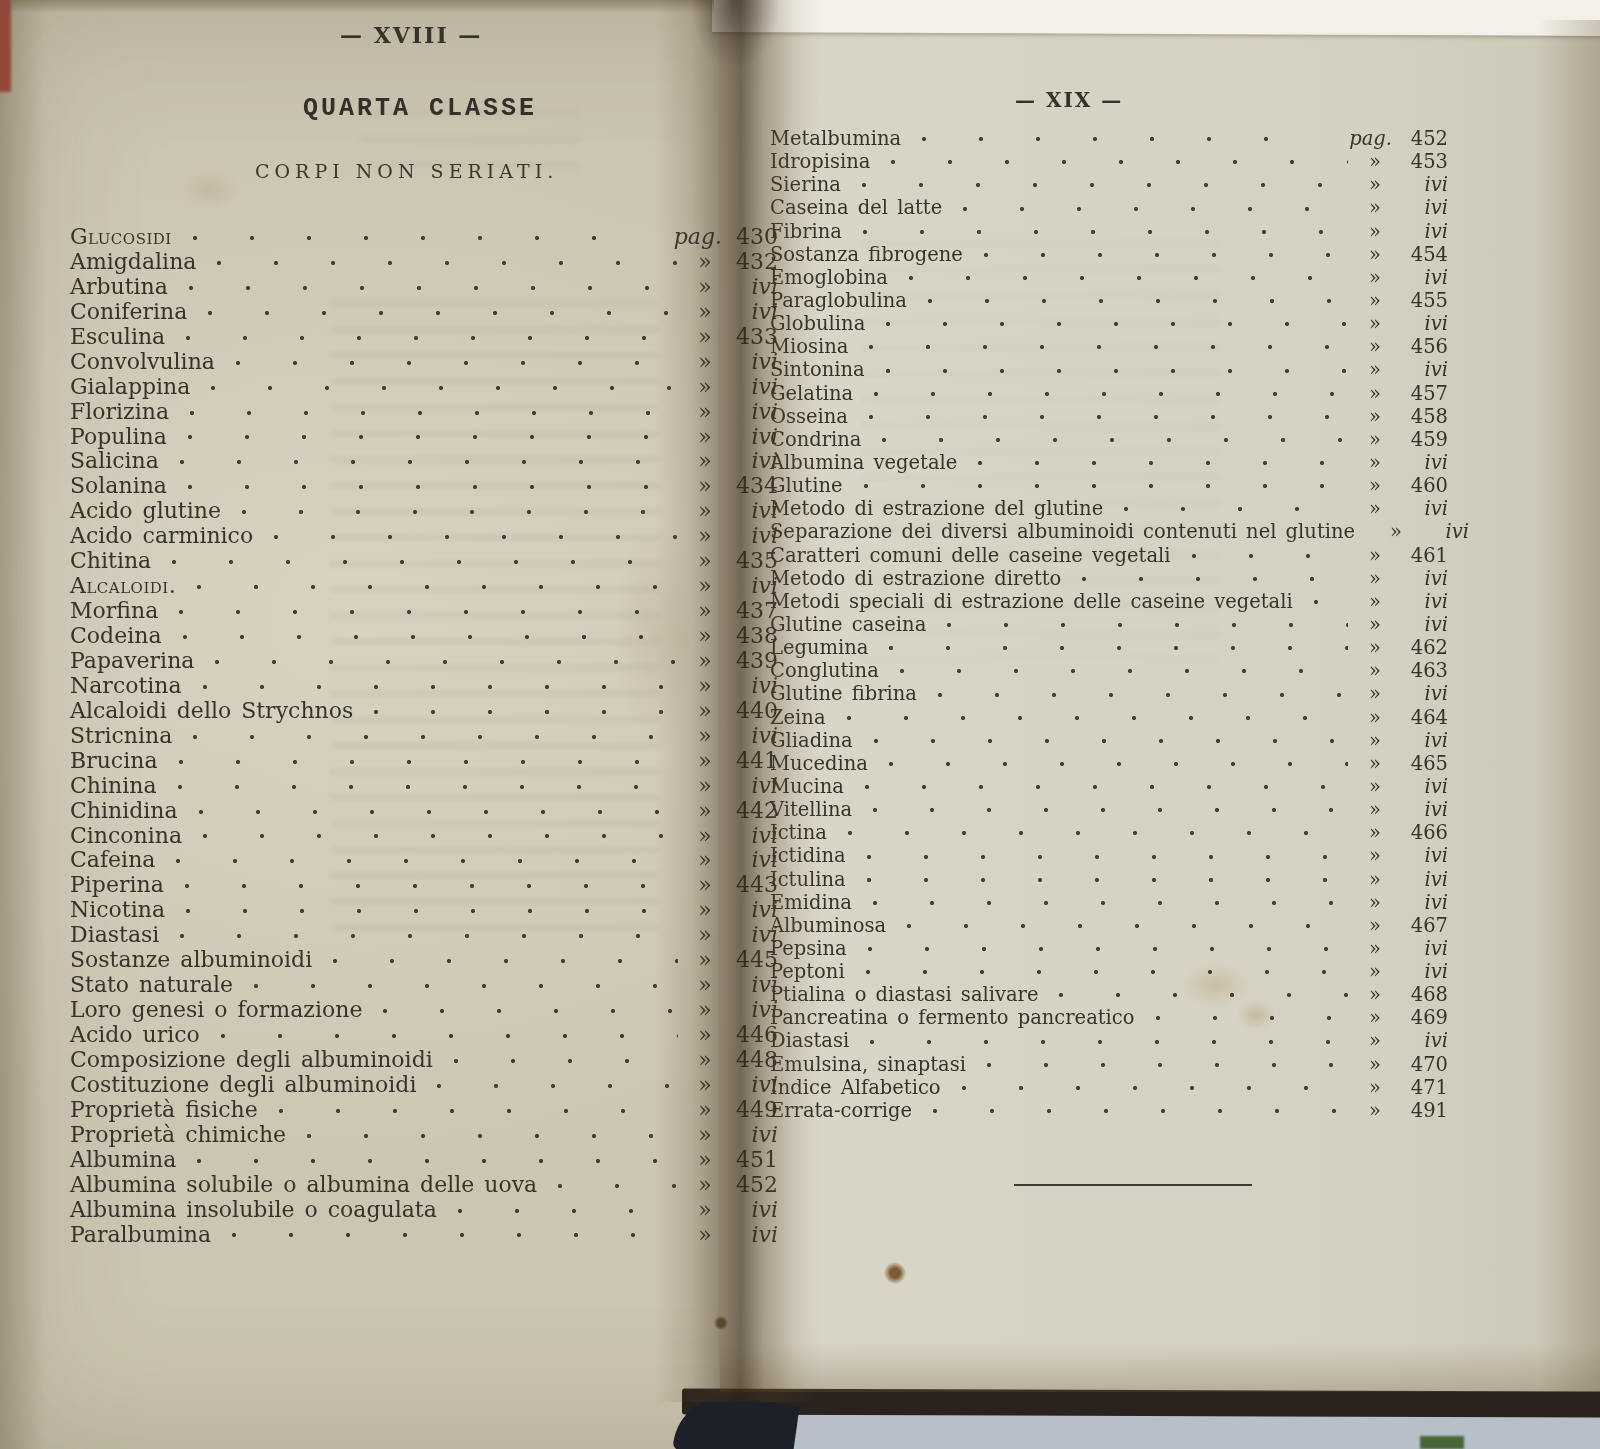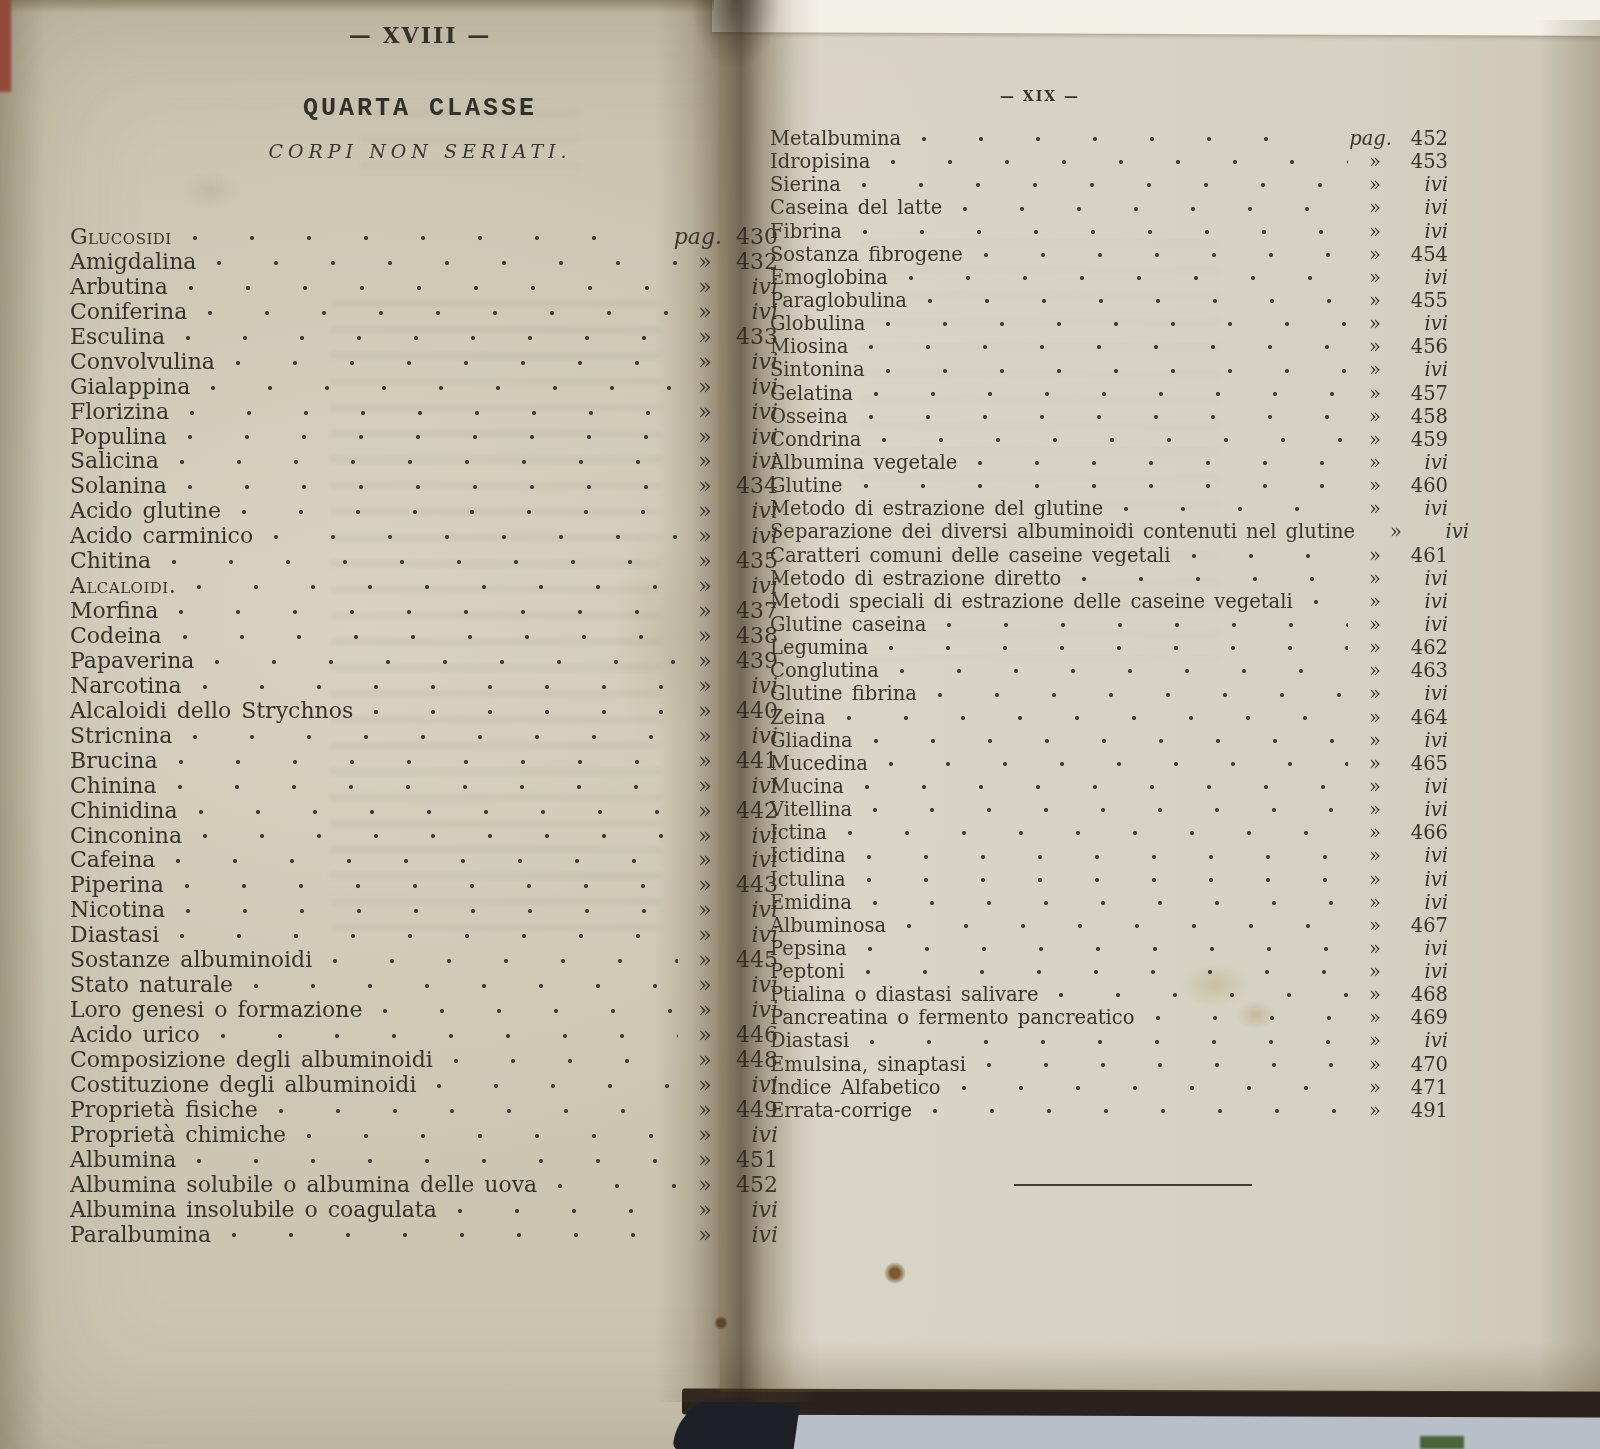--- a/index.html
+++ b/index.html
@@ -43,27 +43,27 @@
     background:radial-gradient(ellipse at 50% 0%, rgba(40,30,16,.55), rgba(40,30,16,0) 70%);}
   
   .stain{position:absolute;border-radius:50%;pointer-events:none;}
   .stain.s1{left:884px;top:1262px;width:22px;height:22px;background:radial-gradient(circle,#7a5a2e 30%,rgba(122,90,46,0) 72%);}
   .stain.s2{left:714px;top:1316px;width:14px;height:14px;background:radial-gradient(circle,#6d5430 35%,rgba(109,84,48,0) 75%);}
   .stain.s3{left:1180px;top:962px;width:70px;height:46px;background:radial-gradient(ellipse,rgba(168,140,80,.28),rgba(168,140,80,0) 70%);}
   .stain.s4{left:1236px;top:1000px;width:40px;height:30px;background:radial-gradient(ellipse,rgba(160,130,72,.30),rgba(160,130,72,0) 70%);}
   .stain.s5{left:180px;top:170px;width:60px;height:40px;background:radial-gradient(ellipse,rgba(150,125,80,.18),rgba(150,125,80,0) 70%);}
   .stain.s6{left:612px;top:520px;width:90px;height:230px;background:radial-gradient(ellipse,rgba(140,120,85,.14),rgba(140,120,85,0) 70%);}
   
-  .running-head{position:absolute;z-index:5;font-weight:bold;letter-spacing:2px;text-align:center;}
+  .running-head{position:absolute;z-index:5;font-weight:bold;letter-spacing:2px;text-align:left;}
   .rh-left{left:340px;top:22px;width:160px;font-size:22px;}
-  .rh-right{left:970px;top:88px;width:140px;font-size:14px;}
+  .rh-right{left:1015px;top:88px;width:140px;font-size:20px;}
   .class-title{position:absolute;z-index:5;left:280px;top:94px;width:280px;text-align:center;
     font-family:Liberation Mono, monospace;font-weight:bold;font-size:25px;letter-spacing:3px;color:#33302a;}
-  .class-subtitle{position:absolute;z-index:5;left:255px;top:140px;width:330px;text-align:center;
-    font-size:19px;letter-spacing:5px;color:#3a372f;font-style:italic;}
+  .class-subtitle{position:absolute;z-index:5;left:255px;top:160px;width:330px;text-align:left;
+    font-size:19px;letter-spacing:5px;color:#3a372f;}
   
   .toc{position:absolute;z-index:5;}
   .toc-left{left:70px;top:224px;width:708px;font-size:22px;}
   .toc-left .row{height:24.95px;}
   .toc-right{left:770px;top:127px;width:678px;font-size:19.5px;}
   .toc-right .row{height:23.15px;}
   .row{display:flex;align-items:baseline;white-space:nowrap;word-spacing:3px;}
   .label{flex:0 0 auto;}
   .label.sc{font-variant:small-caps;letter-spacing:.5px;}
   .leader{flex:1 1 auto;align-self:flex-end;height:14px;margin:0 10px 4px 14px;

